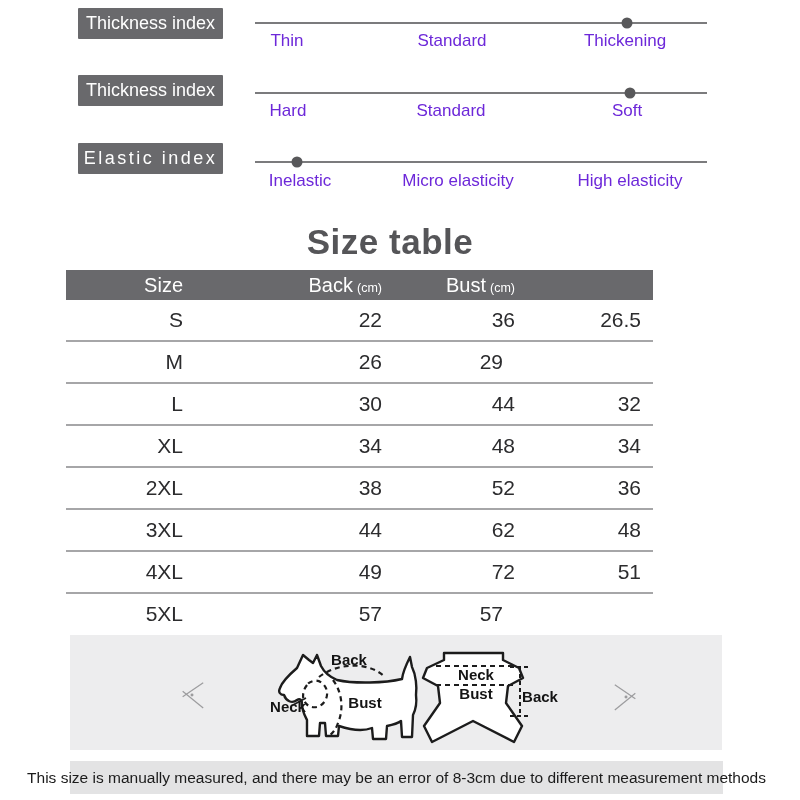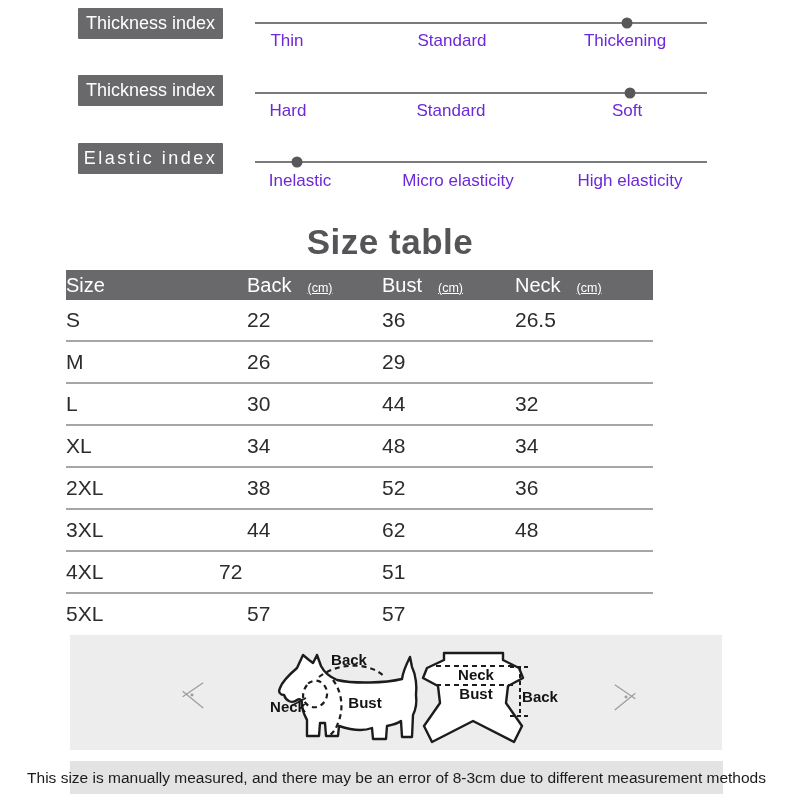--- a/index.html
+++ b/index.html
@@ -12,22 +12,22 @@
   .track{position:absolute;left:255px;width:452px;height:2px;background:#7b7b7d;}
   .dot{position:absolute;width:11px;height:11px;border-radius:50%;background:#58585a;
        transform:translate(-50%,-50%);}
   .opt{position:absolute;transform:translateX(-50%);font-size:17px;color:#6d28d9;white-space:nowrap;}
   
   .title{position:absolute;left:390px;top:222px;transform:translateX(-50%);margin:0;
          font-size:35px;font-weight:800;color:#555558;letter-spacing:.5px;white-space:nowrap;}
   .table{position:absolute;left:66px;top:270px;width:587px;}
   .thead,.trow{display:grid;grid-template-columns:153px 163px 133px 138px;align-items:center;}
   .thead{height:30px;background:#69696c;color:#ffffff;font-size:20px;}
-  .th,.td{text-align:left;}
-  .unit{font-size:12.5px;margin-left:16px;text-decoration:underline;}
+  .th,.td{text-align:right;}
+  .unit{font-size:12.5px;margin-left:4px;}
   .trow{height:40px;font-size:21px;color:#2c2c2e;border-bottom:2px solid #a6a6a8;}
   .trow:last-child{border-bottom:none;}
   .c0{padding-right:36px;}
   .c1{padding-left:28px;}
   .c3{padding-right:12px;}
   
   .panel{position:absolute;left:70px;top:635px;width:652px;height:115px;background:#ededee;}
   .diagram{position:absolute;left:0;top:0;}
   .arrow{position:absolute;cursor:pointer;}
   .arrow-left{left:108px;top:43px;}
@@ -67,21 +67,20 @@
     <span class="opt" style="left:630px;top:171px">High elasticity</span>
   </div>
 
   <h2 class="title">Size table</h2>
 
   <div class="table">
     <div class="thead">
       <div class="th c0"><span>Size</span></div>
       <div class="th c1"><span>Back</span><span class="unit">(cm)</span></div>
       <div class="th"><span>Bust</span><span class="unit">(cm)</span></div>
-      <div class="th c3"><span>Neck</span><span class="unit">(cm)</span></div>
     </div>
     <div class="trow">
       <div class="td c0">S</div>
       <div class="td c1">22</div>
       <div class="td">36</div>
       <div class="td c3">26.5</div>
     </div>
     <div class="trow">
       <div class="td c0">M</div>
       <div class="td c1">26</div>
@@ -106,20 +105,21 @@
       <div class="td c3">36</div>
     </div>
     <div class="trow">
       <div class="td c0">3XL</div>
       <div class="td c1">44</div>
       <div class="td">62</div>
       <div class="td c3">48</div>
     </div>
     <div class="trow">
       <div class="td c0">4XL</div>
+      <div class="td c1">49</div>
       <div class="td">72</div>
       <div class="td c3">51</div>
     </div>
     <div class="trow">
       <div class="td c0">5XL</div>
       <div class="td c1">57</div>
       <div class="td c3">57</div>
     </div>
   </div>
 

